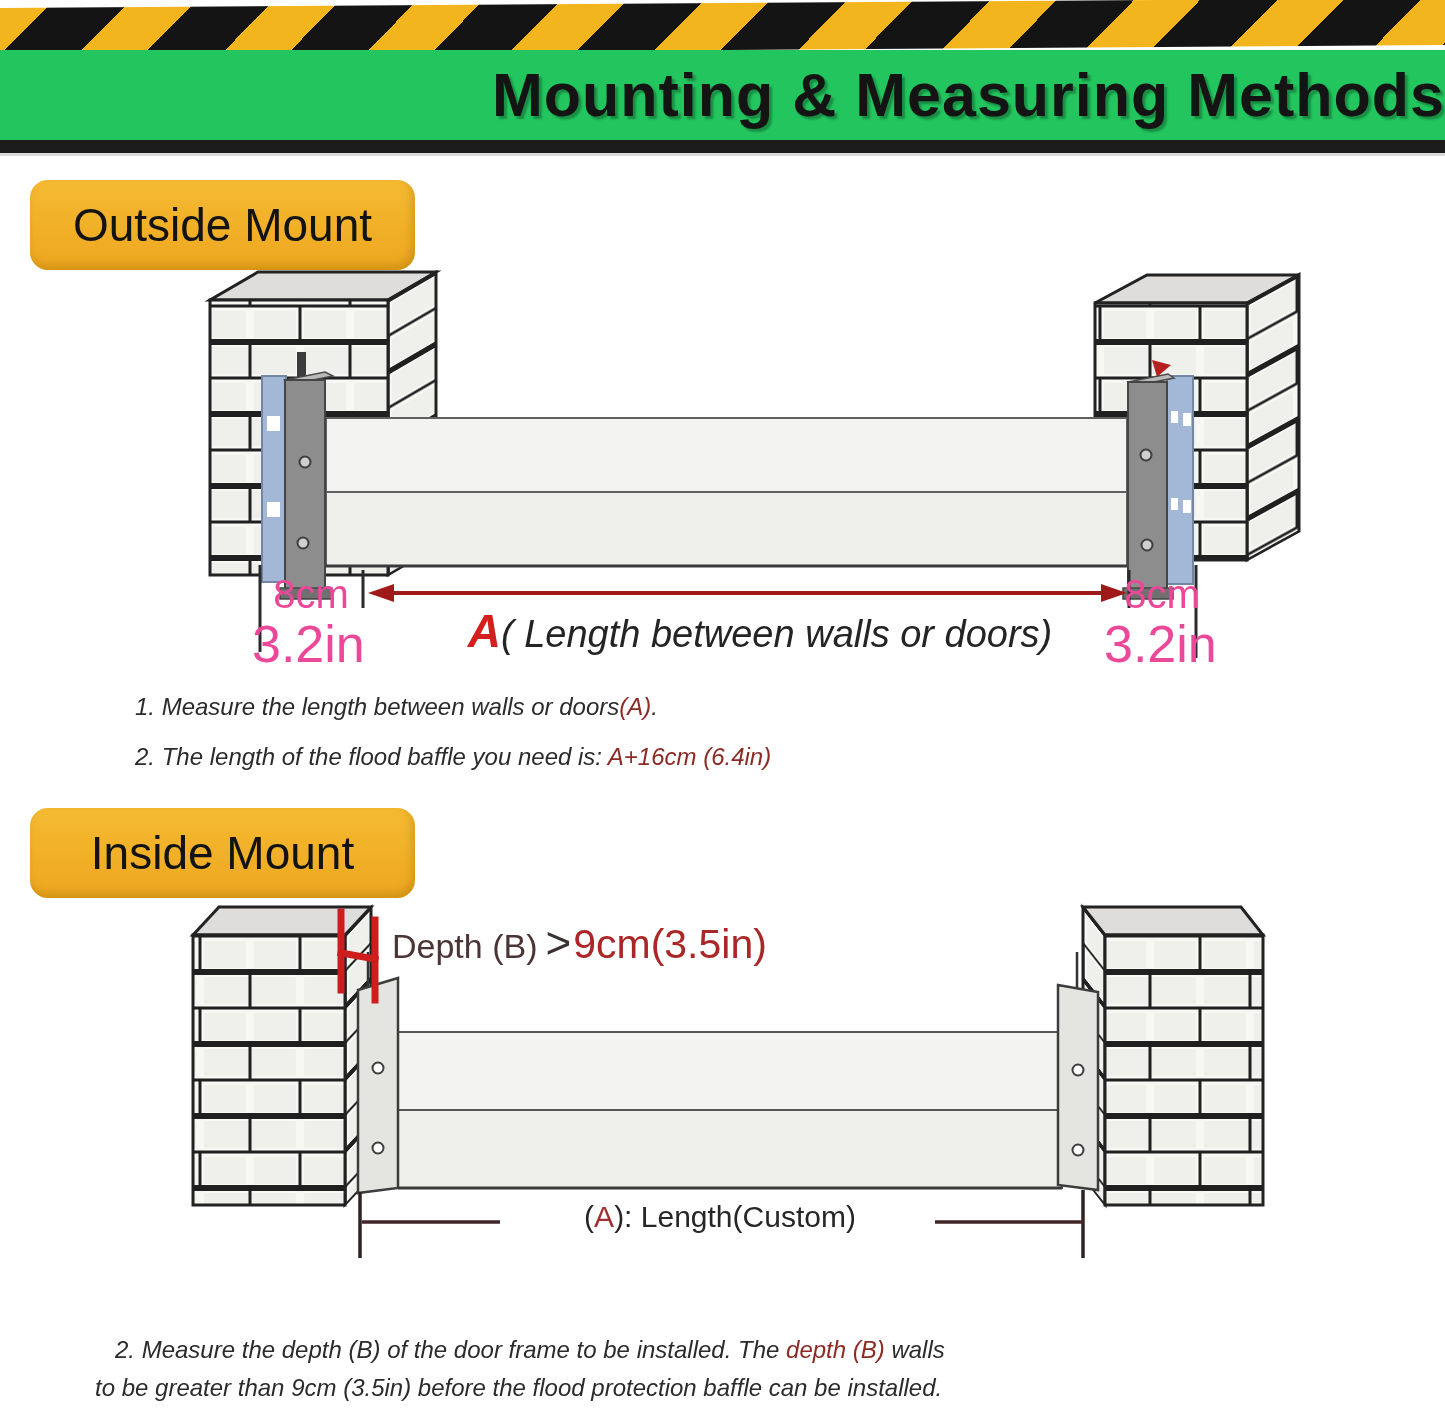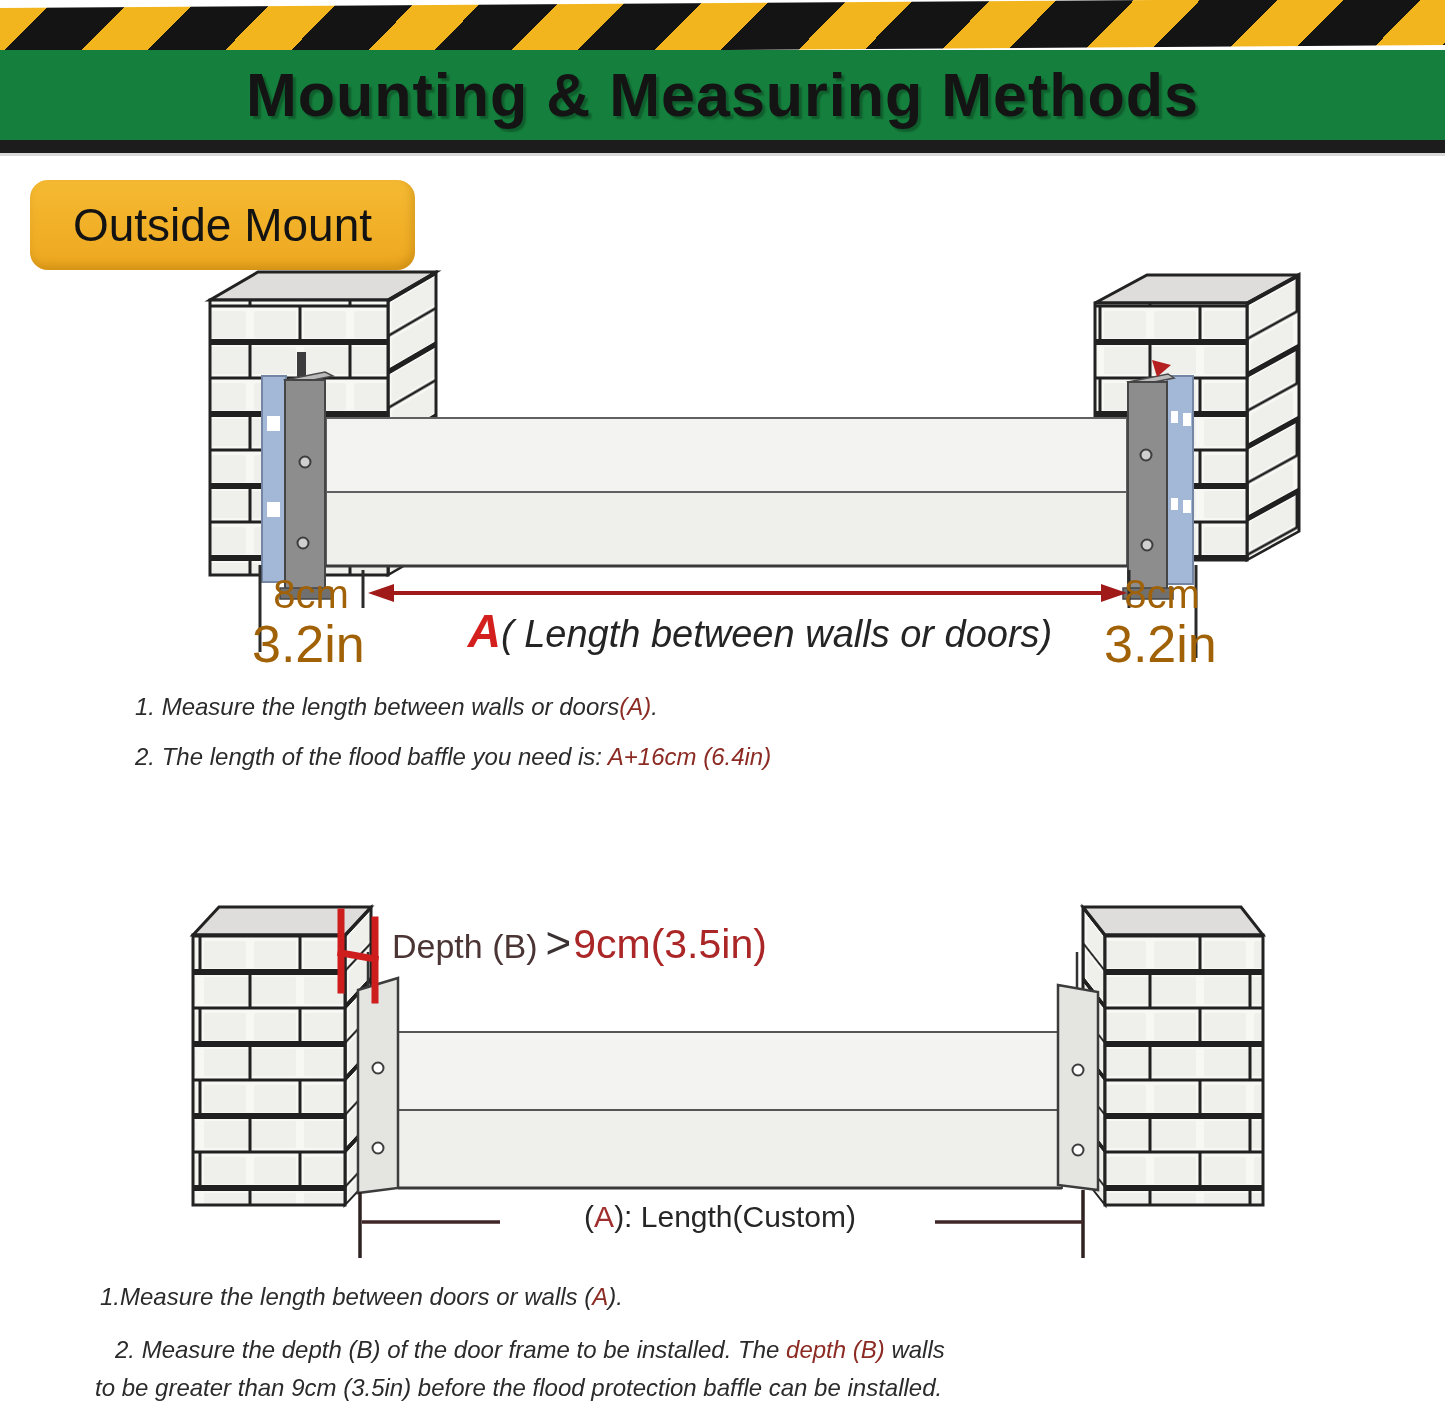--- a/index.html
+++ b/index.html
@@ -4,41 +4,41 @@
 <style>
   html,body{margin:0;padding:0;background:#fff;}
   .page{position:relative;width:1445px;height:1421px;background:#ffffff;overflow:hidden;
         font-family:"Liberation Sans","DejaVu Sans",sans-serif;color:#222;}
 
   
   .hazard{position:absolute;top:3px;left:-20px;width:1490px;height:47px;
           background:repeating-linear-gradient(135deg,#f2b51d 0 47px,#141414 47px 102px);
           transform:rotate(-0.4deg);}
   .title-band{position:absolute;top:50px;left:0;width:1445px;height:90px;
-              display:flex;align-items:center;justify-content:center;background:#15803d;}
+              display:flex;align-items:center;justify-content:flex-end;background:#22c55e;}
   .title-band h1{margin:0;font-size:61px;font-weight:700;letter-spacing:1px;color:#141414;
                  text-shadow:3px 3px 2px rgba(0,0,0,0.28);}
   .header-bar{position:absolute;top:140px;left:0;width:1445px;height:13px;background:#1c1c1c;
               box-shadow:0 3px 0 #d9d9d9;}
 
   
   .badge{position:absolute;left:30px;width:385px;height:90px;border-radius:18px;
          background:linear-gradient(#f5ba32,#eda71f);
          box-shadow:inset -3px -5px 8px rgba(160,105,0,0.35);
          display:flex;align-items:center;justify-content:center;}
   .badge span{font-size:46px;color:#131313;}
   .badge-outside{top:180px;}
   .badge-inside{top:808px;}
 
   
   .diagram{position:absolute;left:0;width:1445px;}
   .diagram svg{display:block;}
 
   
-  .lbl{position:absolute;white-space:nowrap;color:#a16207;}
+  .lbl{position:absolute;white-space:nowrap;color:#ec4899;}
   .gap-cm{font-size:40px;}
   .gap-in{font-size:52px;}
   .lbl-left-cm {left:258px;top:572px;width:106px;text-align:center;}
   .lbl-left-in {left:252px;top:614px;width:106px;text-align:center;}
   .lbl-right-cm{left:1112px;top:572px;width:100px;text-align:center;}
   .lbl-right-in{left:1104px;top:614px;width:100px;text-align:center;}
 
   .lbl-length-a{left:380px;top:604px;width:760px;text-align:center;font-size:38px;color:#242424;font-style:italic;}
   .red-a{color:#d41f1f;font-weight:700;font-size:46px;}
 
@@ -163,20 +163,23 @@
     <span class="red-a">A</span><span>( Length between walls or doors)</span>
   </div>
 
   <div class="steps step-o1">
     <span>1. Measure the length between walls or doors</span><span class="dark-red">(A)</span><span>.</span>
   </div>
   <div class="steps step-o2">
     <span>2. The length of the flood baffle you need is: </span><span class="dark-red">A+16cm (6.4in)</span>
   </div>
 
+  <div class="badge badge-inside">
+    <span>Inside Mount</span>
+  </div>
 
   <div class="diagram" style="top:900px;height:370px;">
     <svg width="1445" height="370" viewBox="0 0 1445 370">
 
       <g>
         <polygon points="193,35 345,35 371,7 219,7" fill="#dedddb" stroke="#222" stroke-width="3"></polygon>
         <g transform="translate(345,35) skewY(-47.1)">
           <rect x="0" y="0" width="26" height="270" fill="url(#brick)" stroke="#222" stroke-width="3"></rect>
         </g>
         <rect x="193" y="35" width="152" height="270" fill="url(#brick)" stroke="#222" stroke-width="3"></rect>
@@ -228,21 +231,18 @@
   <div class="lbl lbl-depth">
     <span>Depth (B) </span>
     <span class="depth-gt">&gt;</span>
     <span class="depth-val">9cm(3.5in)</span>
   </div>
 
   <div class="lbl lbl-length-custom">
     <span>(</span><span class="dim-red-a">A</span><span>): Length(Custom)</span>
   </div>
 
-  <div class="steps step-i1">
-    <span>1.Measure the length between doors or walls (</span><span class="dark-red">A</span><span>).</span>
-  </div>
   <div class="steps step-i2a">
     <span>2. Measure the depth (B) of the door frame to be installed. The </span><span class="dark-red">depth (B)</span><span> walls</span>
   </div>
   <div class="steps step-i2b">to be greater than 9cm (3.5in) before the flood protection baffle can be installed.</div>
 
 </div>
 
 </body></html>

